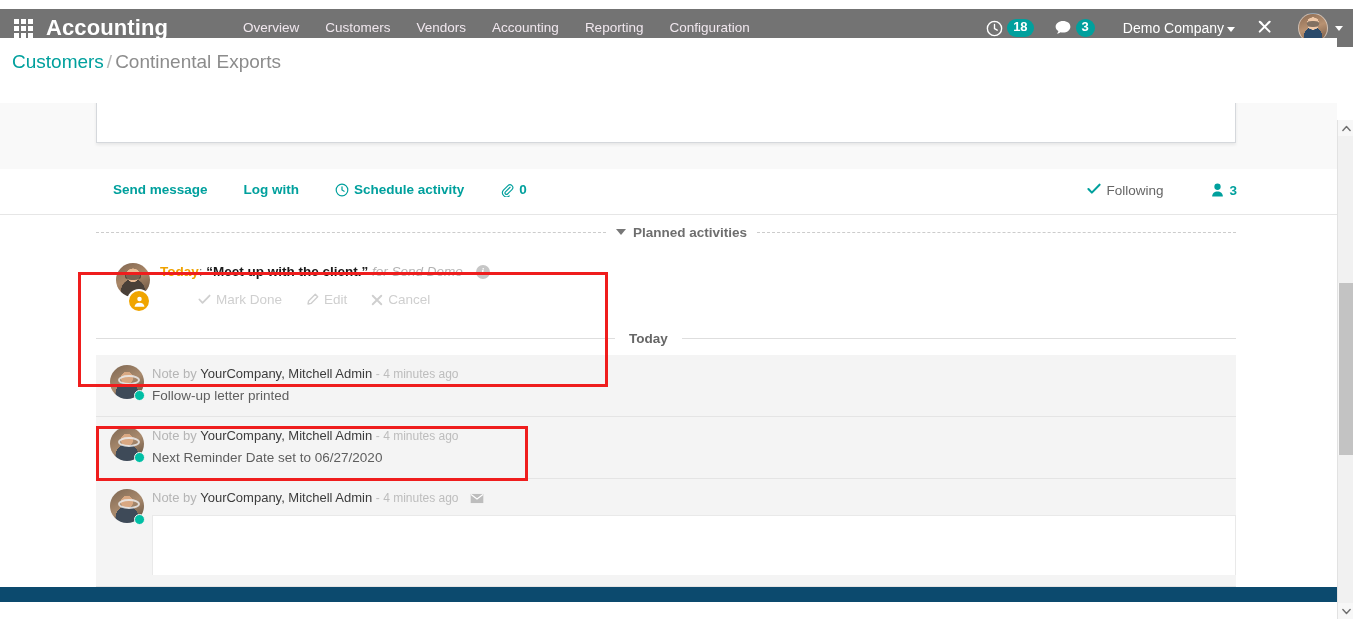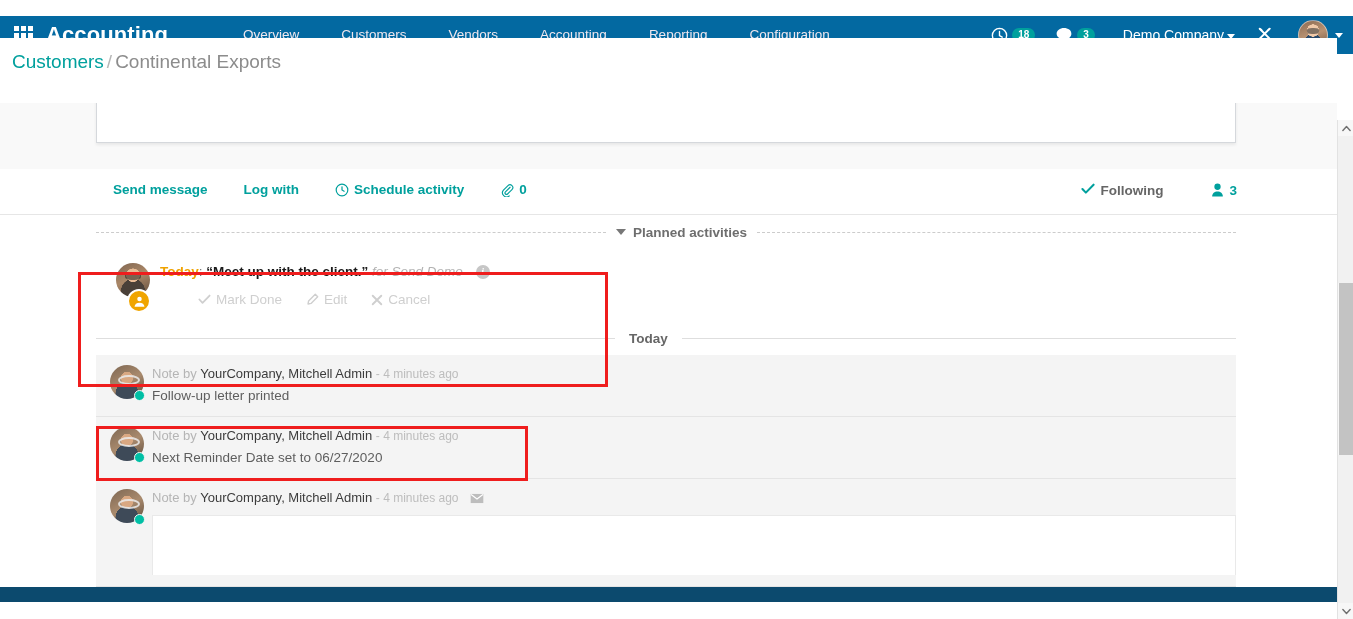--- a/index.html
+++ b/index.html
@@ -11,57 +11,57 @@
     background: #ffffff;
     font-family: "Liberation Sans", sans-serif;
     font-size: 13px;
     color: #4c4c4c;
     -webkit-font-smoothing: antialiased;
   }
   .screen { position: relative; width: 1353px; height: 619px; overflow: hidden; }
 
   
   .navbar {
-    position: absolute; top: 16px; left: 0;
+    position: absolute; top: 9px; left: 0;
     width: 1353px; height: 38px;
-    background: #0369a1;
+    background: #737373;
     display: flex; align-items: center;
     color: #ffffff;
   }
   .apps-menu {
     width: 46px; height: 38px;
     display: flex; align-items: center; justify-content: center;
     cursor: pointer;
   }
   .apps-grid {
     display: grid; grid-template-columns: repeat(3, 5px);
     grid-template-rows: repeat(3, 5px); gap: 2px;
   }
   .apps-grid i { display: block; width: 5px; height: 5px; background: #ffffff; }
   .brand {
     font-size: 22px; font-weight: bold; color: #ffffff;
     letter-spacing: .1px; margin-right: 62px; cursor: pointer;
     line-height: 38px;
   }
-  .nav-items { display: flex; align-items: flex-end; gap: 16px; }
+  .nav-items { display: flex; align-items: flex-end; gap: 0px; }
   .nav-item {
     font-size: 13.5px; color: #f0e7ee; padding: 0 13px; line-height: 38px;
     cursor: pointer; white-space: nowrap;
   }
   .nav-right {
     margin-left: auto; display: flex; align-items: center; height: 38px;
     padding-right: 10px; gap: 0;
   }
   .sys-ico {
     position: relative; display: flex; align-items: center;
     padding: 0 10px; cursor: pointer; height: 38px;
   }
   .ico-svg { display: block; }
   .badge {
-    background: #00A09D; color: #fff; font-size: 10px; font-weight: bold;
+    background: #00A09D; color: #fff; font-size: 13px; font-weight: bold;
     border-radius: 9px; padding: 1px 6px 2px; margin-left: 4px; line-height: 1.15;
   }
   .company-name {
     font-size: 14px; color: #ffffff; padding: 0 6px 0 18px; cursor: pointer;
     white-space: nowrap;
   }
   .caret {
     display: inline-block; width: 0; height: 0;
     border-left: 4px solid transparent; border-right: 4px solid transparent;
     border-top: 5px solid #ffffff; margin-left: 3px; vertical-align: middle;
@@ -150,21 +150,21 @@
     background: #ffffff;
   }
   .chatter-btns { position: absolute; left: 113px; top: 13px; display: flex; align-items: center; }
   .ch-btn {
     color: #00A09D; font-size: 13.5px; font-weight: bold; cursor: pointer;
     margin-right: 36px; display: flex; align-items: center; white-space: nowrap;
   }
   .ch-btn .gl { margin-right: 5px; display: flex; align-items: center; }
   .chatter-right { position: absolute; right: 100px; top: 13px; display: flex; align-items: center; }
   .follow-btn {
-    color: #666666; font-size: 13.5px; font-weight: bold; cursor: pointer;
+    color: #666666; font-size: 13.5px; font-weight: normal; cursor: pointer;
     display: flex; align-items: center; margin-right: 48px; white-space: nowrap;
   }
   .follow-btn .chk { color: #00A09D; margin-right: 5px; font-size: 14px; }
   .followers-count {
     color: #00A09D; font-size: 13.5px; font-weight: bold; cursor: pointer;
     display: flex; align-items: center;
   }
   .followers-count .gl { margin-right: 5px; display: flex; }
 
   

